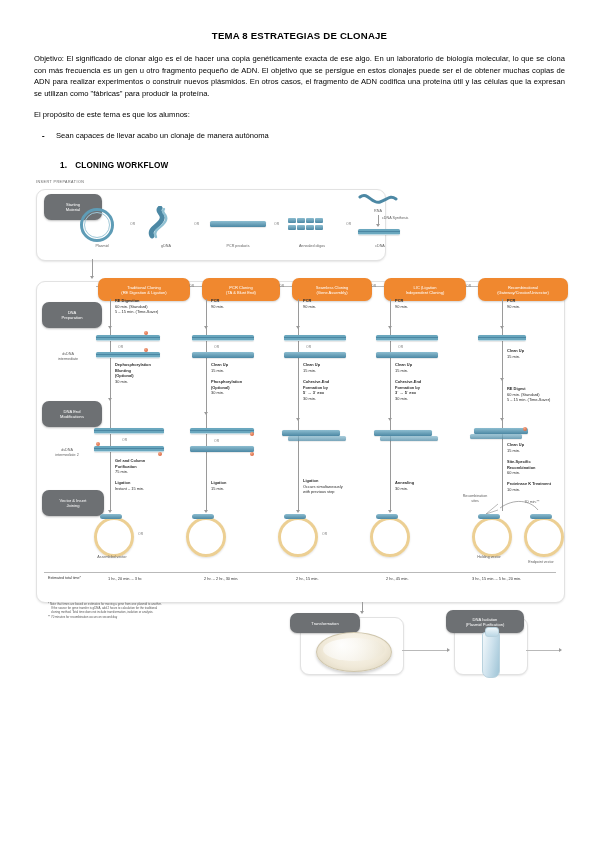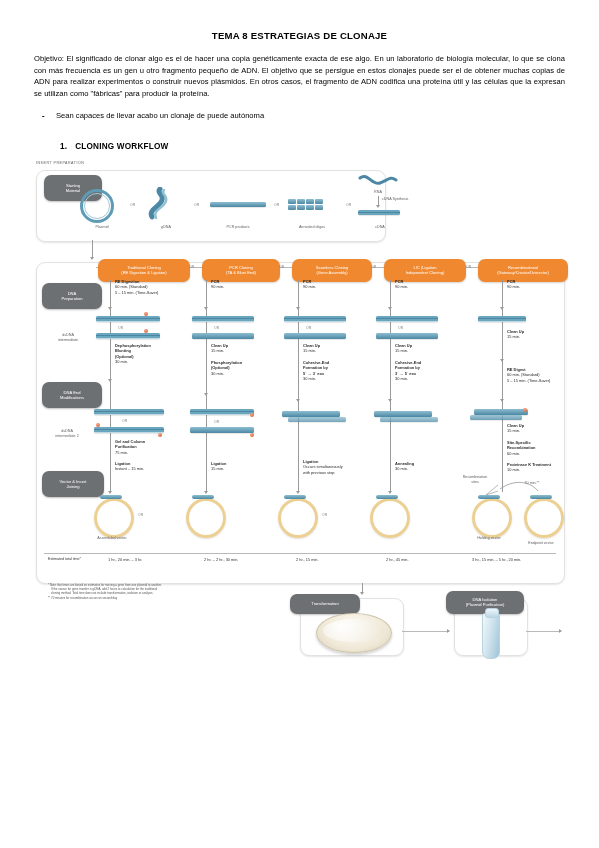--- a/index.html
+++ b/index.html
@@ -55,31 +55,32 @@
 </style>
 </head>
 <body>
 
 <div class="page">
 
   <div class="doc-title">TEMA 8 ESTRATEGIAS DE CLONAJE</div>
 
   <p class="para">Objetivo: El significado de clonar algo es el de hacer una copia genéticamente exacta de ese algo. En un laboratorio de biología molecular, lo que se clona con más frecuencia es un gen u otro fragmento pequeño de ADN. El objetivo que se persigue en estos clonajes puede ser el de obtener muchas copias de ADN para realizar experimentos o construir nuevos plásmidos. En otros casos, el fragmento de ADN codifica una proteína útil y las células que la expresan se utilizan como "fábricas" para producir la proteína.</p>
 
+  <p class="para2">El propósito de este tema es que los alumnos:</p>
 
   <ul class="bullets">
     <li>
         <span class="dash">-</span>
       </li>
     <li>
         <span class="dash">-</span>
       </li>
     <li>
         <span class="dash">-</span>
-        <span>Sean capaces de llevar acabo un clonaje de puede autónoma</span>
+        <span>Sean capaces de llevar acabo un clonaje de manera autónoma</span>
       </li>
   </ul>
 
   <div class="section-head">
     <span>1.</span>
     <span>CLONING WORKFLOW</span>
   </div>
 
   <div class="figure">
 

